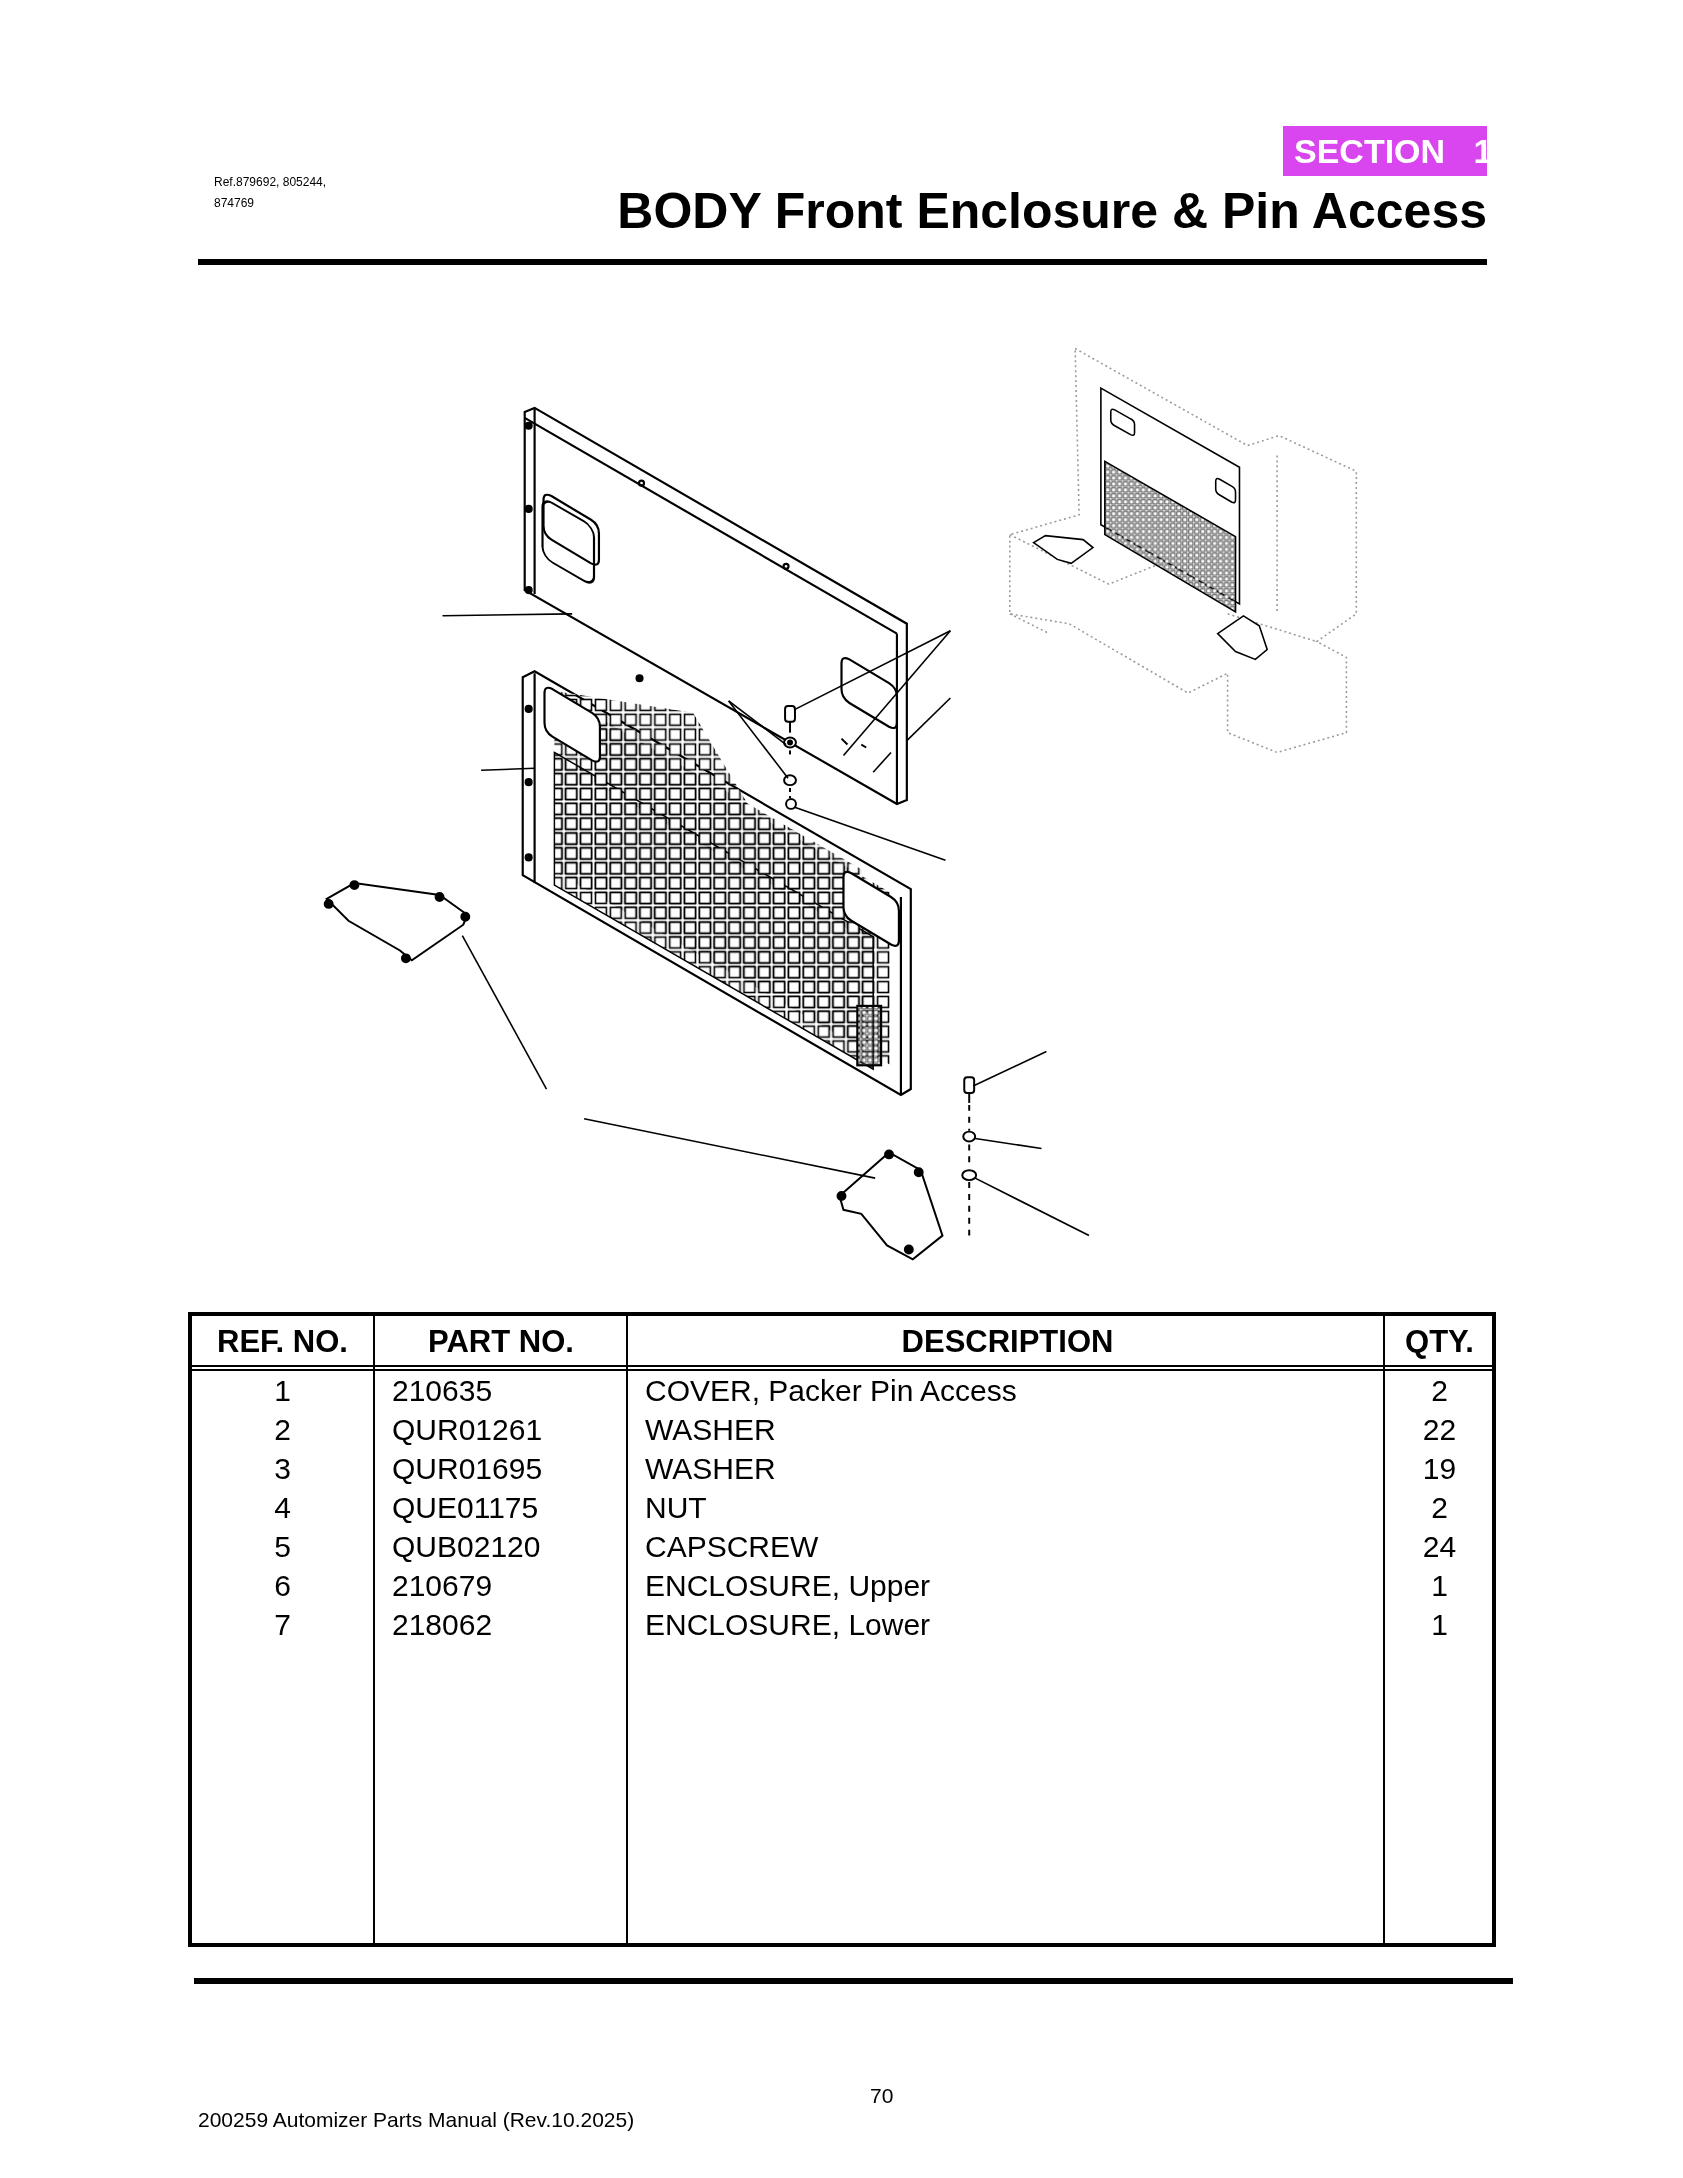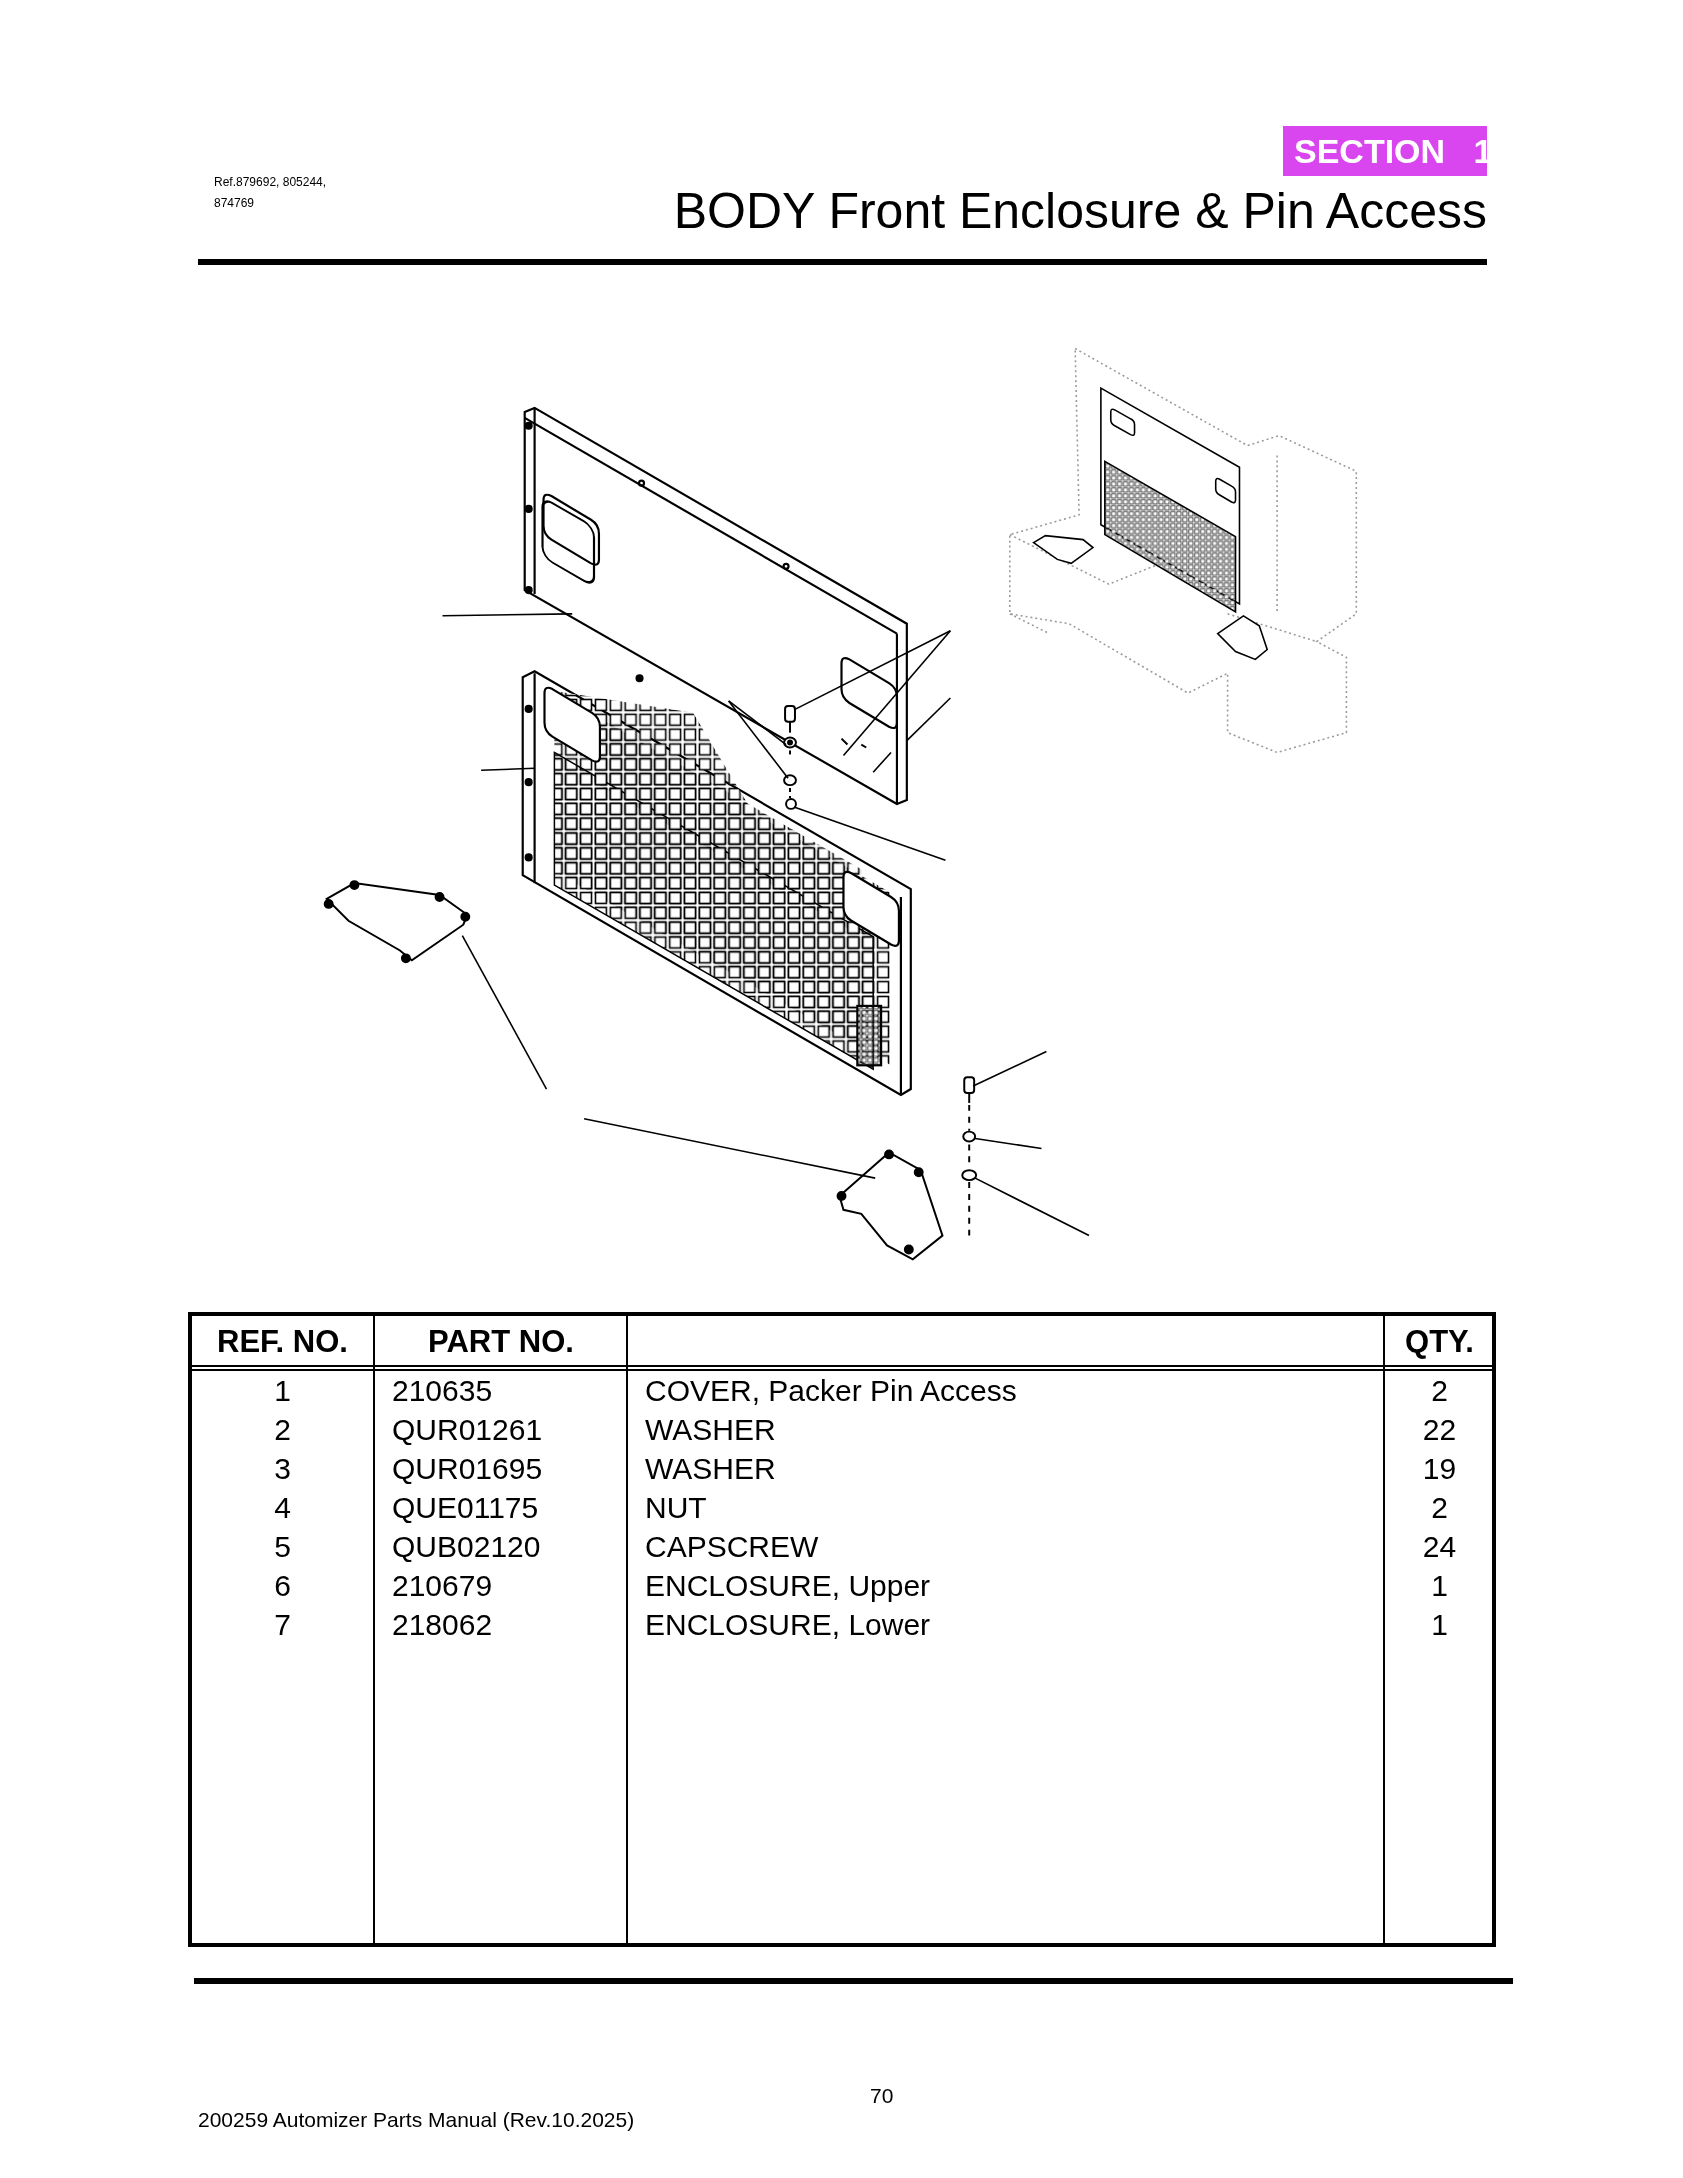--- a/index.html
+++ b/index.html
@@ -2,21 +2,21 @@
 <html><head>
 <meta charset="utf-8">
 <style>
   html, body { margin: 0; padding: 0; background: #ffffff; }
   body { width: 1683px; height: 2178px; position: relative; overflow: hidden;
          font-family: "Liberation Sans", sans-serif; color: #000; }
   .abs { position: absolute; }
   .section-badge { left: 1283px; top: 126px; width: 204px; height: 50px; background: #d946ef; color: #fff;
     font-weight: bold; font-size: 34px; line-height: 50px; text-align: left; box-sizing: border-box; padding-left: 11px; white-space: pre; }
   .ref { left: 214px; top: 172px; font-size: 12px; line-height: 21px; width: 257px; }
-  .title { left: 594px; top: 182px; width: 893px; text-align: right; font-weight: normal; font-size: 50px; line-height: 59px; white-space: nowrap; }
+  .title { left: 594px; top: 182px; width: 893px; text-align: right; font-weight: bold; font-size: 50px; line-height: 59px; white-space: nowrap; }
   .rule-top { left: 198px; top: 259px; width: 1289px; height: 6px; background: #000; }
   .diagram { left: 0; top: 297px; width: 1683px; height: 1000px; }
   .tbl { left: 188px; top: 1312px; width: 1308px; height: 635px; border: 4px solid #000; box-sizing: border-box; }
   .tbl-head { position: absolute; left: 0; top: 0; right: 0; height: 49px; border-bottom: 6px double #000; }
   .th { position: absolute; top: 0; height: 49px; line-height: 51px; font-weight: bold; font-size: 31px; text-align: center; }
   .vline { position: absolute; top: 0; bottom: 0; width: 2px; background: #000; }
   .rows { position: absolute; left: 0; right: 0; top: 55px; }
   .tr { position: relative; height: 39px; line-height: 39px; font-size: 30px; }
   .td { position: absolute; top: 0; white-space: nowrap; }
   .c-ref { left: 0; width: 181px; text-align: center; }
@@ -146,20 +146,21 @@
     <path d="M1230,640 l26,-18 l16,10 l8,24 l-12,10 l-20,-8 z" fill="#fff"></path>
     <path d="M1122,416 q0,-4 4,-2 l16,9 q4,2 4,6 l0,8 q0,4 -4,2 l-16,-9 q-4,-2 -4,-6 z" fill="#fff"></path>
     <path d="M1228,486 q0,-4 4,-2 l12,7 q4,2 4,6 l0,8 q0,4 -4,2 l-12,-7 q-4,-2 -4,-6 z" fill="#fff"></path>
   </g>
 </svg>
 
 <div class="abs tbl">
   <div class="tbl-head">
     <div class="th" style="left:0;width:181px;">REF. NO.</div>
     <div class="th" style="left:183px;width:252px;">PART NO.</div>
+    <div class="th" style="left:438px;width:755px;">DESCRIPTION</div>
     <div class="th" style="left:1193px;width:109px;">QTY.</div>
   </div>
   <div class="vline" style="left:181px;"></div>
   <div class="vline" style="left:434px;"></div>
   <div class="vline" style="left:1191px;"></div>
 
   <div class="rows">
     <div class="tr">
       <span class="td c-ref">1</span>
       <span class="td c-part">210635</span>

